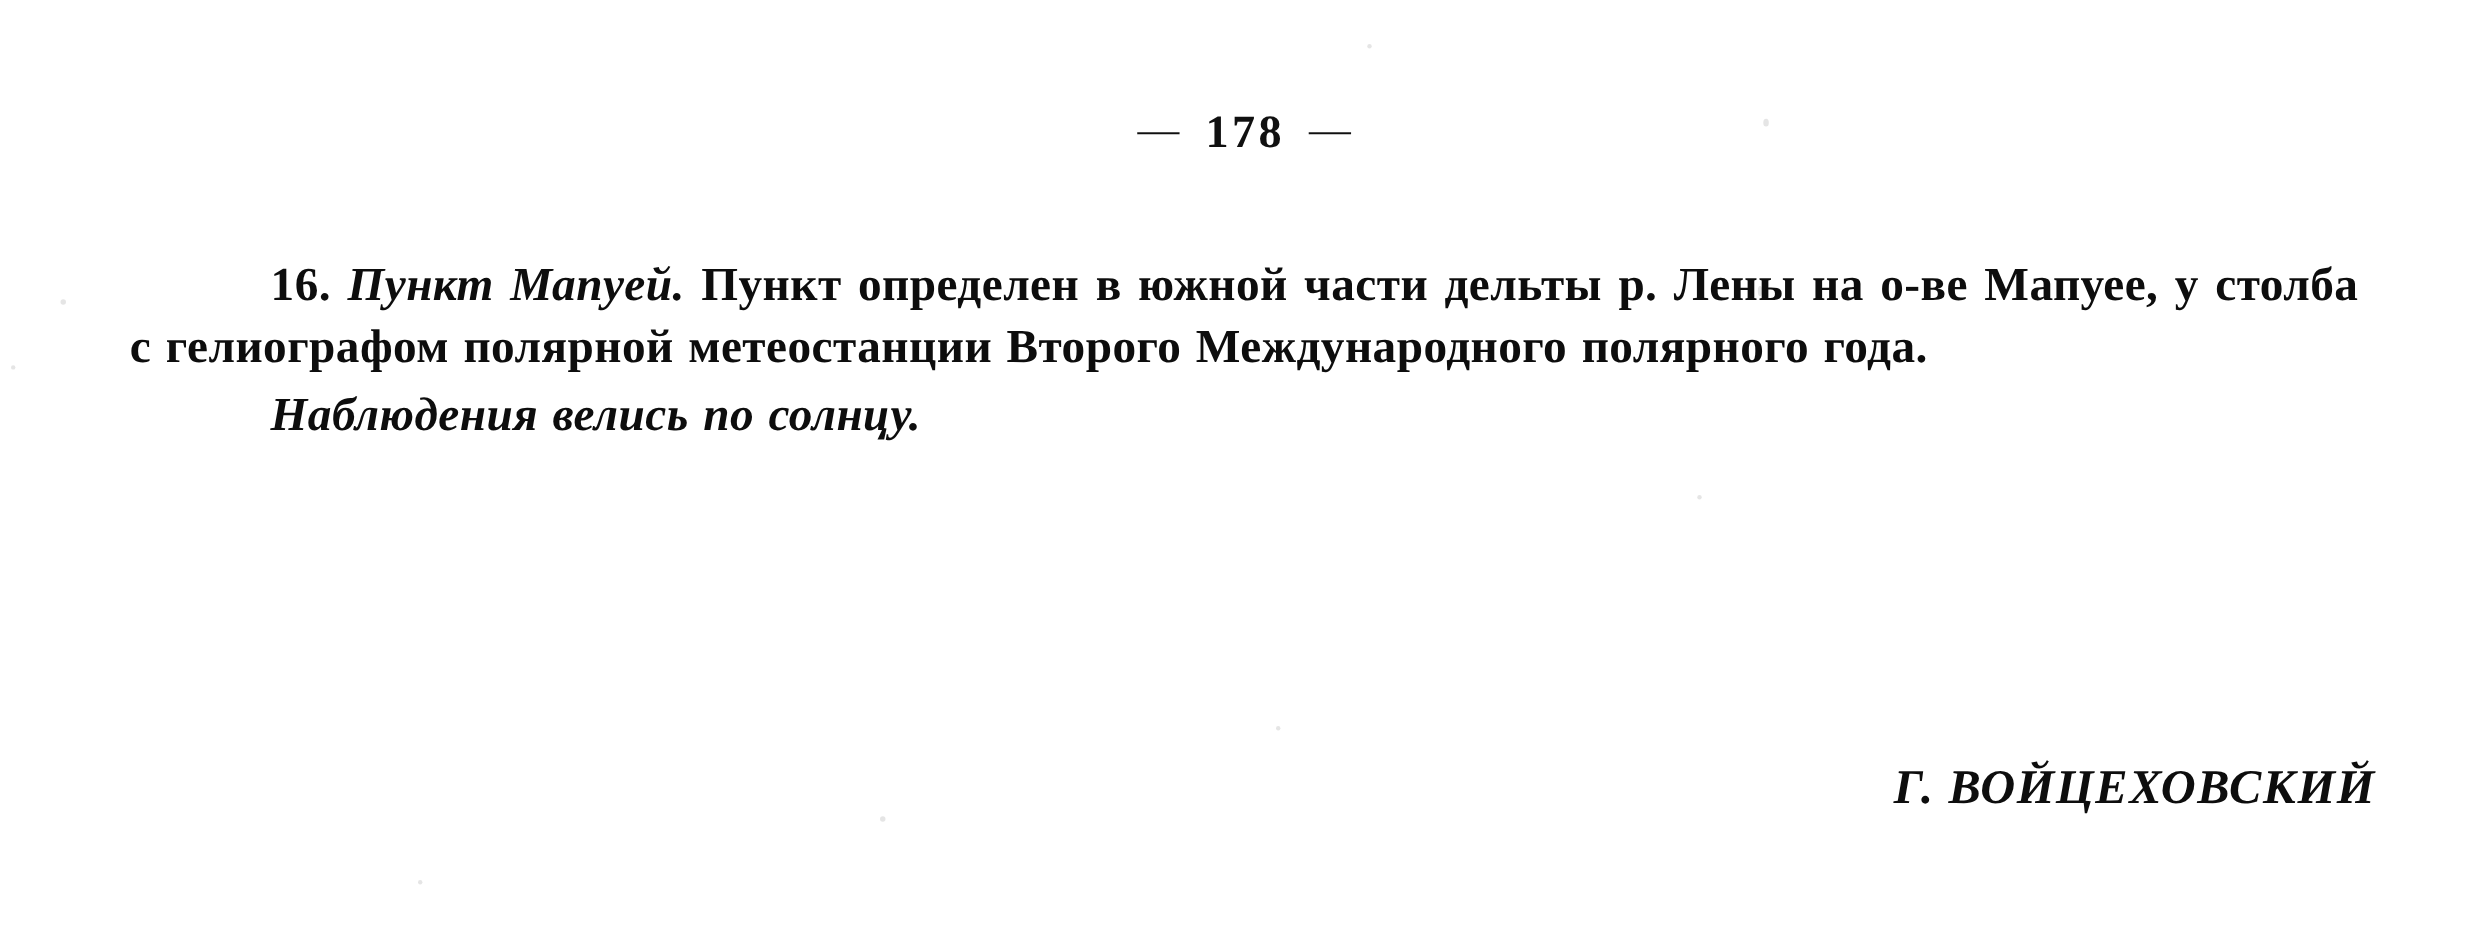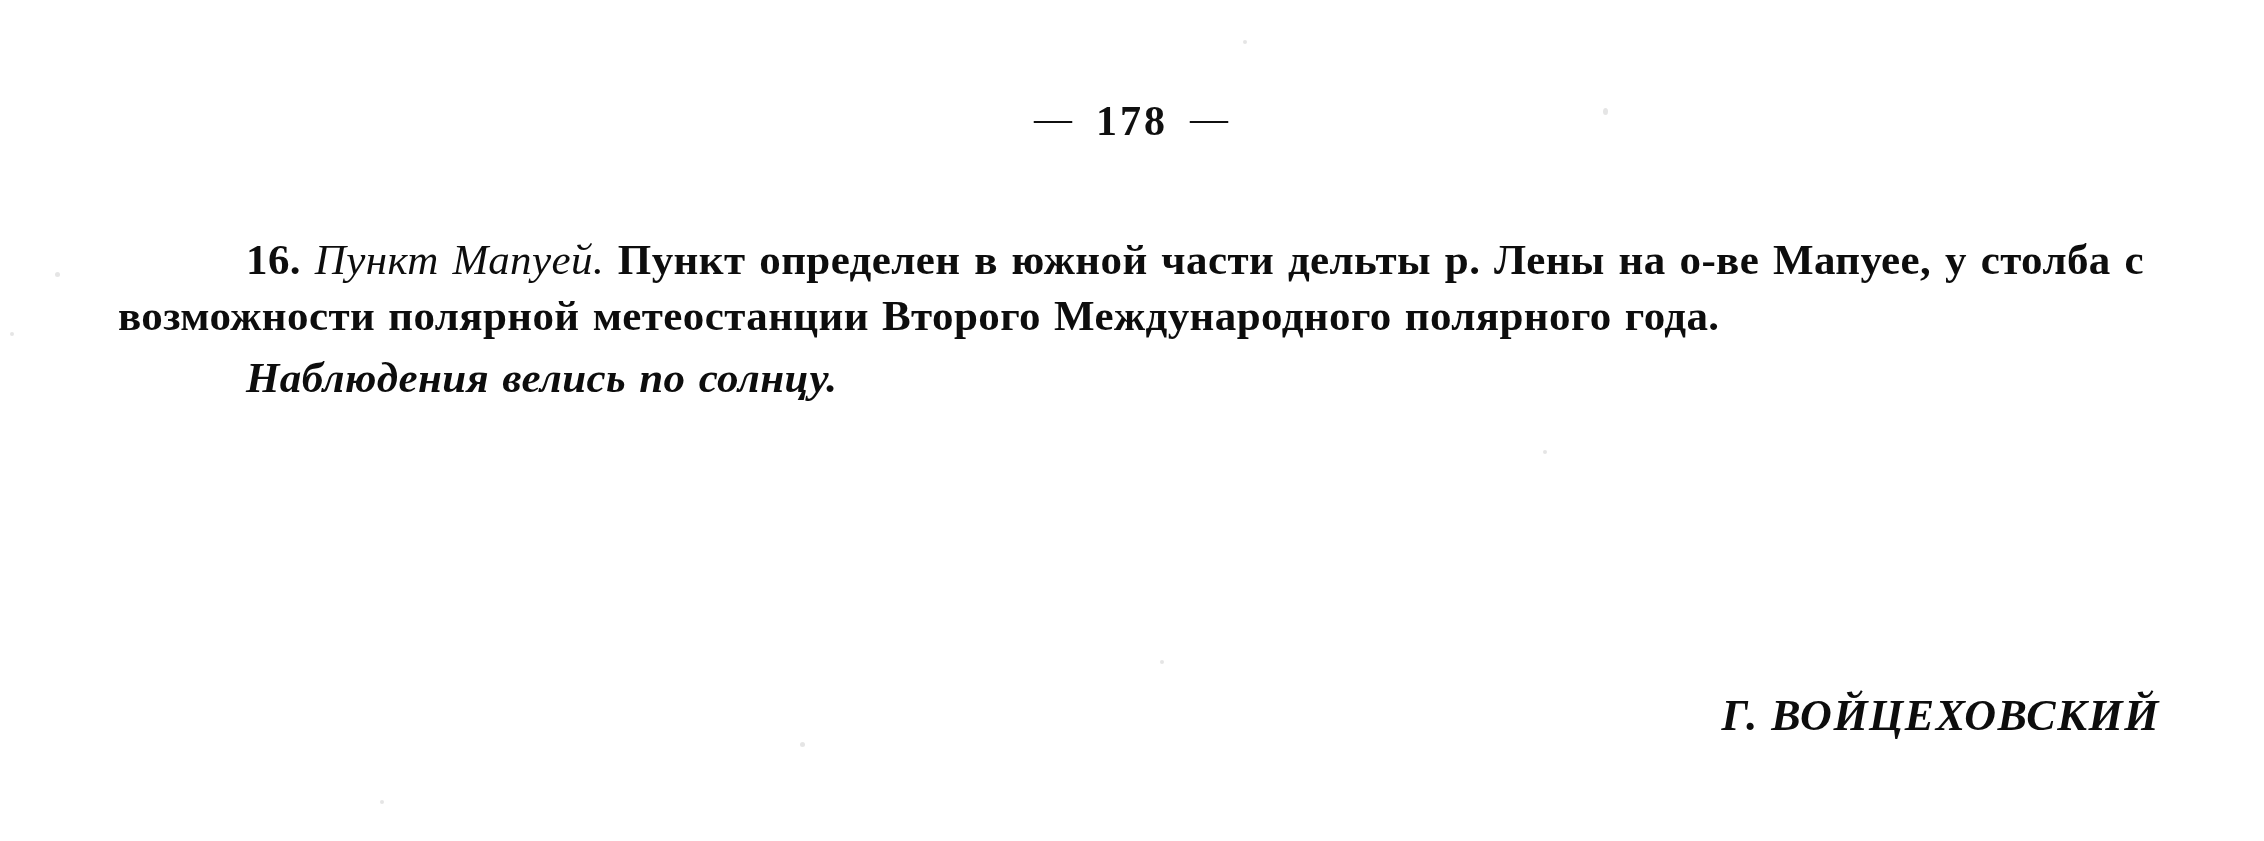--- a/index.html
+++ b/index.html
@@ -67,21 +67,21 @@
   p.para.last-line-left {
     text-align: left;
     font-style: italic;
   }
   .indent {
     display: inline-block;
     width: 128px;
   }
   .italic-title {
     font-style: italic;
-    font-weight: 400;
+    font-weight: 700;
   }
   
   .signature {
     position: absolute;
     right: 104px;
     top: 690px;
     font-size: 44px;
     font-style: italic;
     font-weight: 700;
     letter-spacing: 1.5px;
@@ -112,21 +112,21 @@
   <div class="speck" style="left:380px; top:800px; width:4px; height:4px;"></div>
   <div class="speck" style="left:1160px; top:660px; width:4px; height:4px;"></div>
 
   <div class="page-header">
     <span class="dash">—</span><span class="folio">178</span><span class="dash">—</span>
   </div>
 
   <div class="body-block">
 
 
-    <p class="para"><span class="indent"></span><span>16.</span>&nbsp;<span class="italic-title">Пункт Мапуей.</span>&nbsp;<span>Пункт определен в южной части дельты р. Лены на о-ве Мапуее, у столба с возможности полярной метеостанции Второго Международного полярного года.</span></p>
+    <p class="para"><span class="indent"></span><span>16.</span>&nbsp;<span class="italic-title">Пункт Мапуей.</span>&nbsp;<span>Пункт определен в южной части дельты р. Лены на о-ве Мапуее, у столба с гелиографом полярной метеостанции Второго Международного полярного года.</span></p>
 
     <p class="para last-line-left"><span class="indent"></span><span>Наблюдения велись по солнцу.</span></p>
 
   </div>
 
   <div class="signature">Г. ВОЙЦЕХОВСКИЙ</div>
 
 </div>
 
 </body></html>

